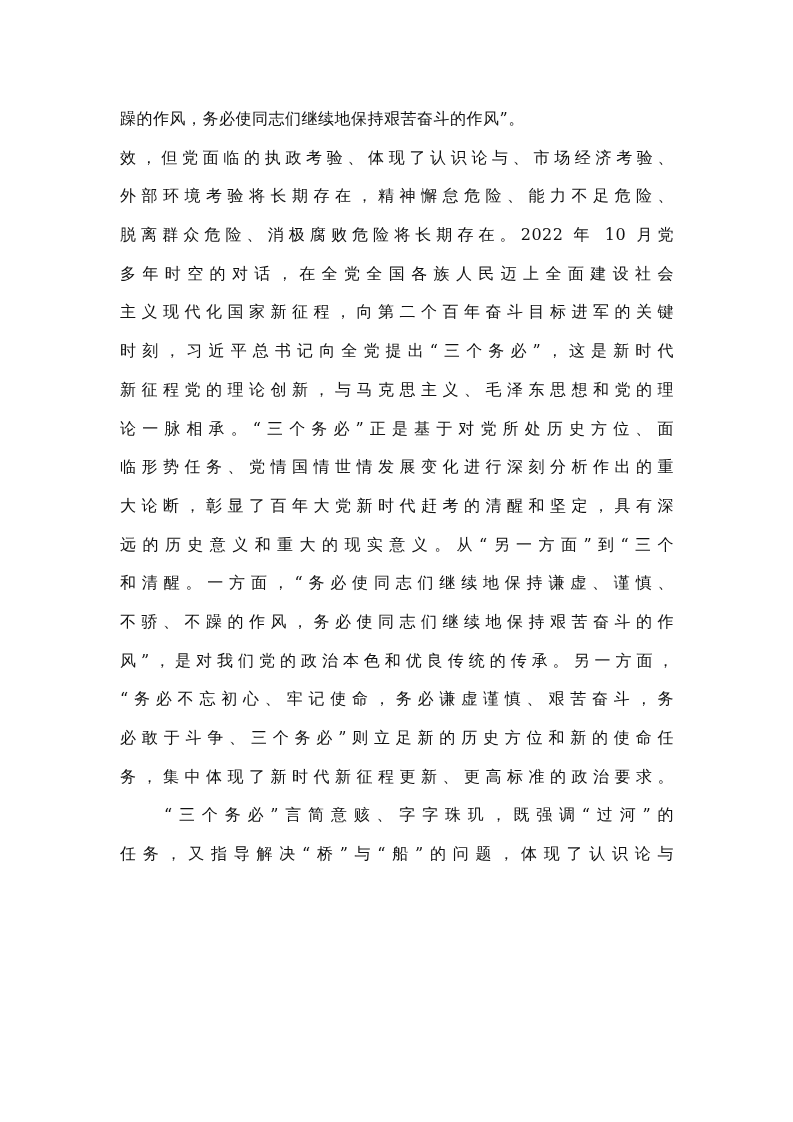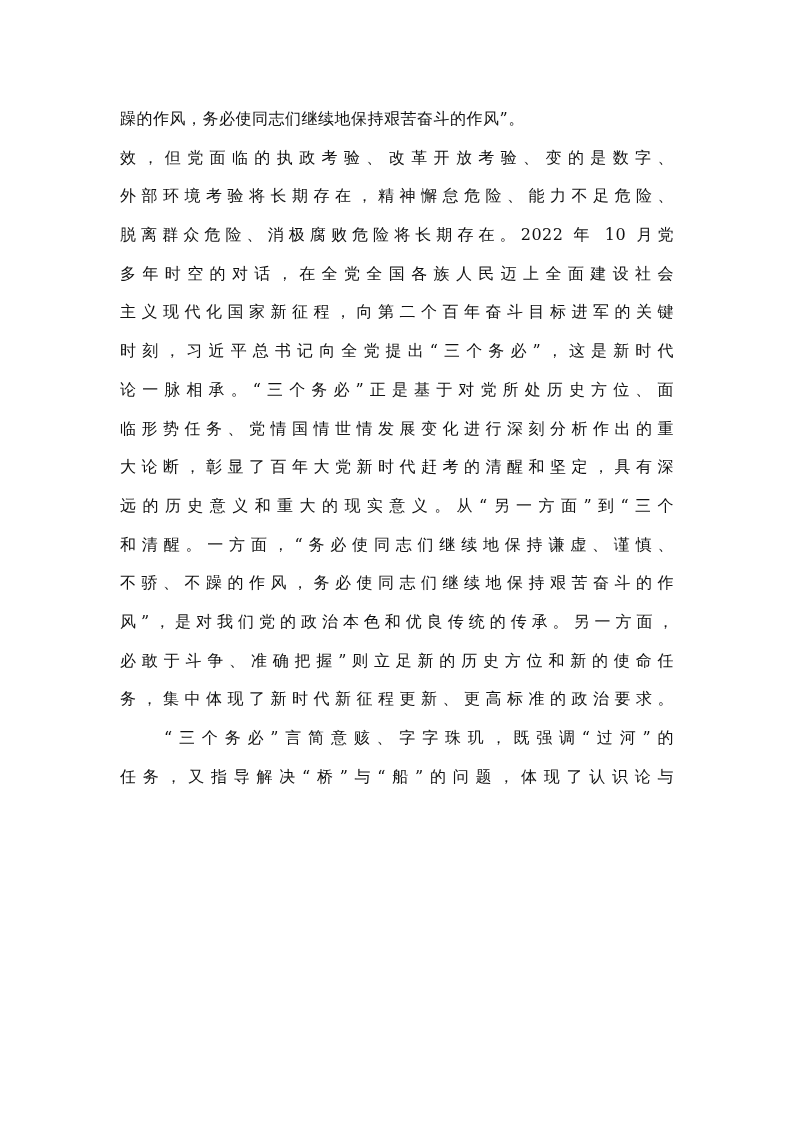--- a/index.html
+++ b/index.html
@@ -27,30 +27,32 @@
     font-family: "DejaVu Sans", "Liberation Sans", sans-serif;
     font-weight: bold;
     text-align-last: left;
   }
 </style>
 </head>
 <body>
 
 <div class="page">
   <div class="line last">躁的作风，务必使同志们继续地保持艰苦奋斗的作风”。</div>
-  <div class="line">效，但党面临的执政考验、改革开放考验、变的是数字、</div>
+  <div class="line">效，但党面临的执政考验、体现了认识论与、市场经济考验、</div>
   <div class="line">外部环境考验将长期存在，精神懈怠危险、能力不足危险、</div>
   <div class="line">脱离群众危险、消极腐败危险将长期存在。2022 年 10 月党</div>
   <div class="line">多年时空的对话，在全党全国各族人民迈上全面建设社会</div>
   <div class="line">主义现代化国家新征程，向第二个百年奋斗目标进军的关键</div>
   <div class="line">时刻，习近平总书记向全党提出“三个务必”，这是新时代</div>
+  <div class="line">新征程党的理论创新，与马克思主义、毛泽东思想和党的理</div>
   <div class="line">论一脉相承。“三个务必”正是基于对党所处历史方位、面</div>
   <div class="line">临形势任务、党情国情世情发展变化进行深刻分析作出的重</div>
   <div class="line">大论断，彰显了百年大党新时代赶考的清醒和坚定，具有深</div>
   <div class="line">远的历史意义和重大的现实意义。从“另一方面”到“三个</div>
   <div class="line">和清醒。一方面，“务必使同志们继续地保持谦虚、谨慎、</div>
   <div class="line">不骄、不躁的作风，务必使同志们继续地保持艰苦奋斗的作</div>
   <div class="line">风”，是对我们党的政治本色和优良传统的传承。另一方面，</div>
-  <div class="line">必敢于斗争、准确把握”则立足新的历史方位和新的使命任</div>
+  <div class="line">“务必不忘初心、牢记使命，务必谦虚谨慎、艰苦奋斗，务</div>
+  <div class="line">必敢于斗争、三个务必”则立足新的历史方位和新的使命任</div>
   <div class="line">务，集中体现了新时代新征程更新、更高标准的政治要求。</div>
   <div class="line indent">“三个务必”言简意赅、字字珠玑，既强调“过河”的</div>
   <div class="line">任务，又指导解决“桥”与“船”的问题，体现了认识论与</div>
 </div>
 
 </body></html>

